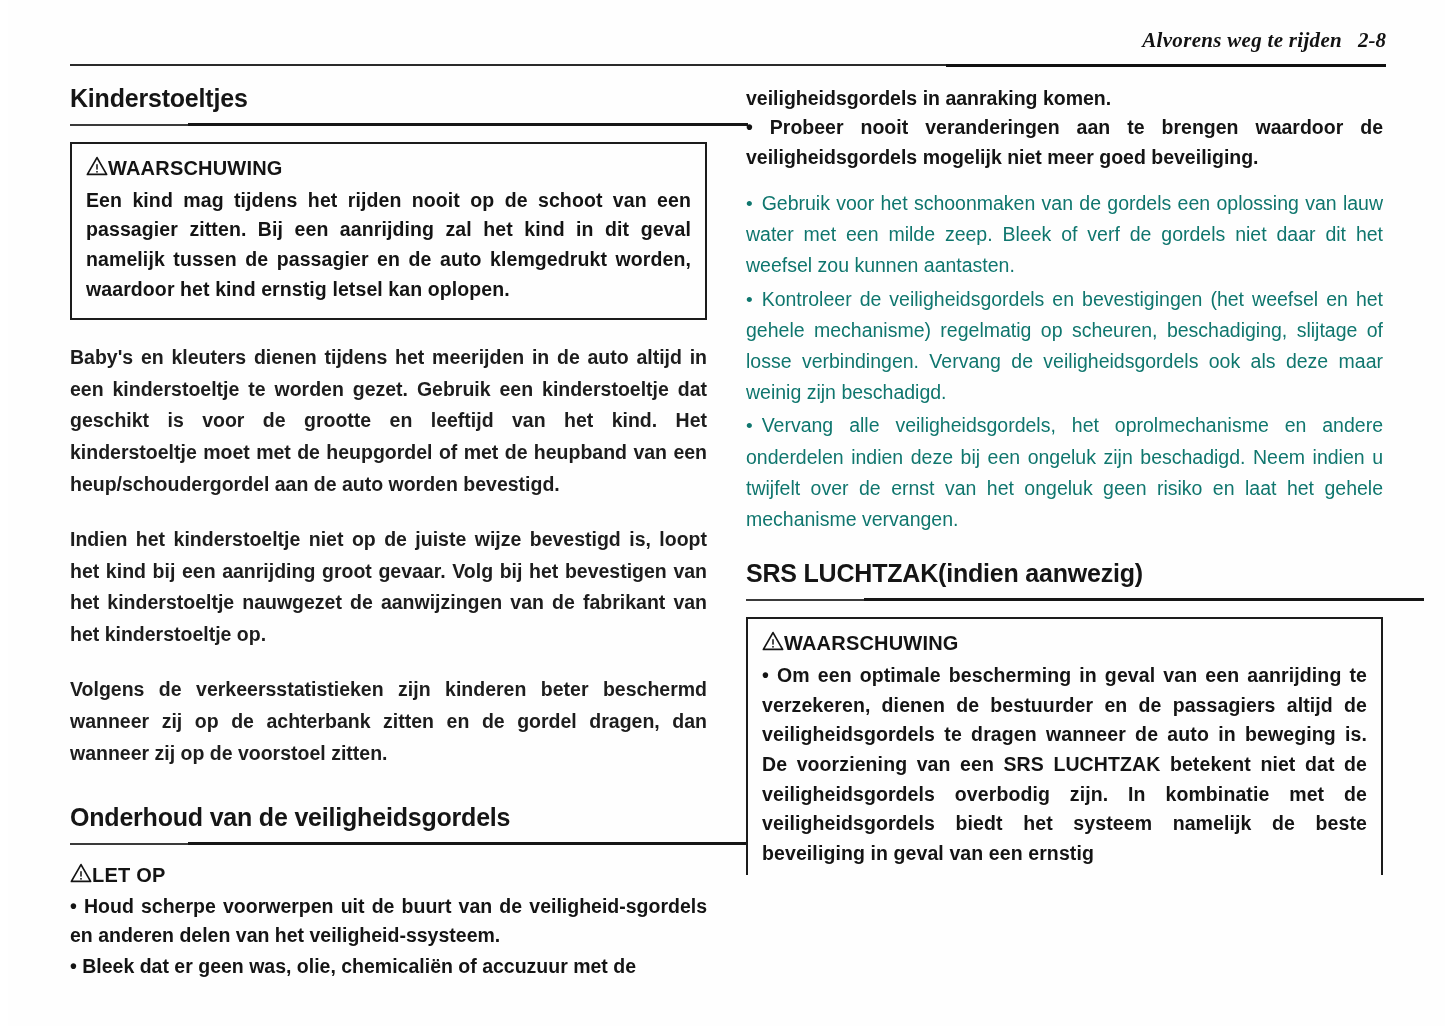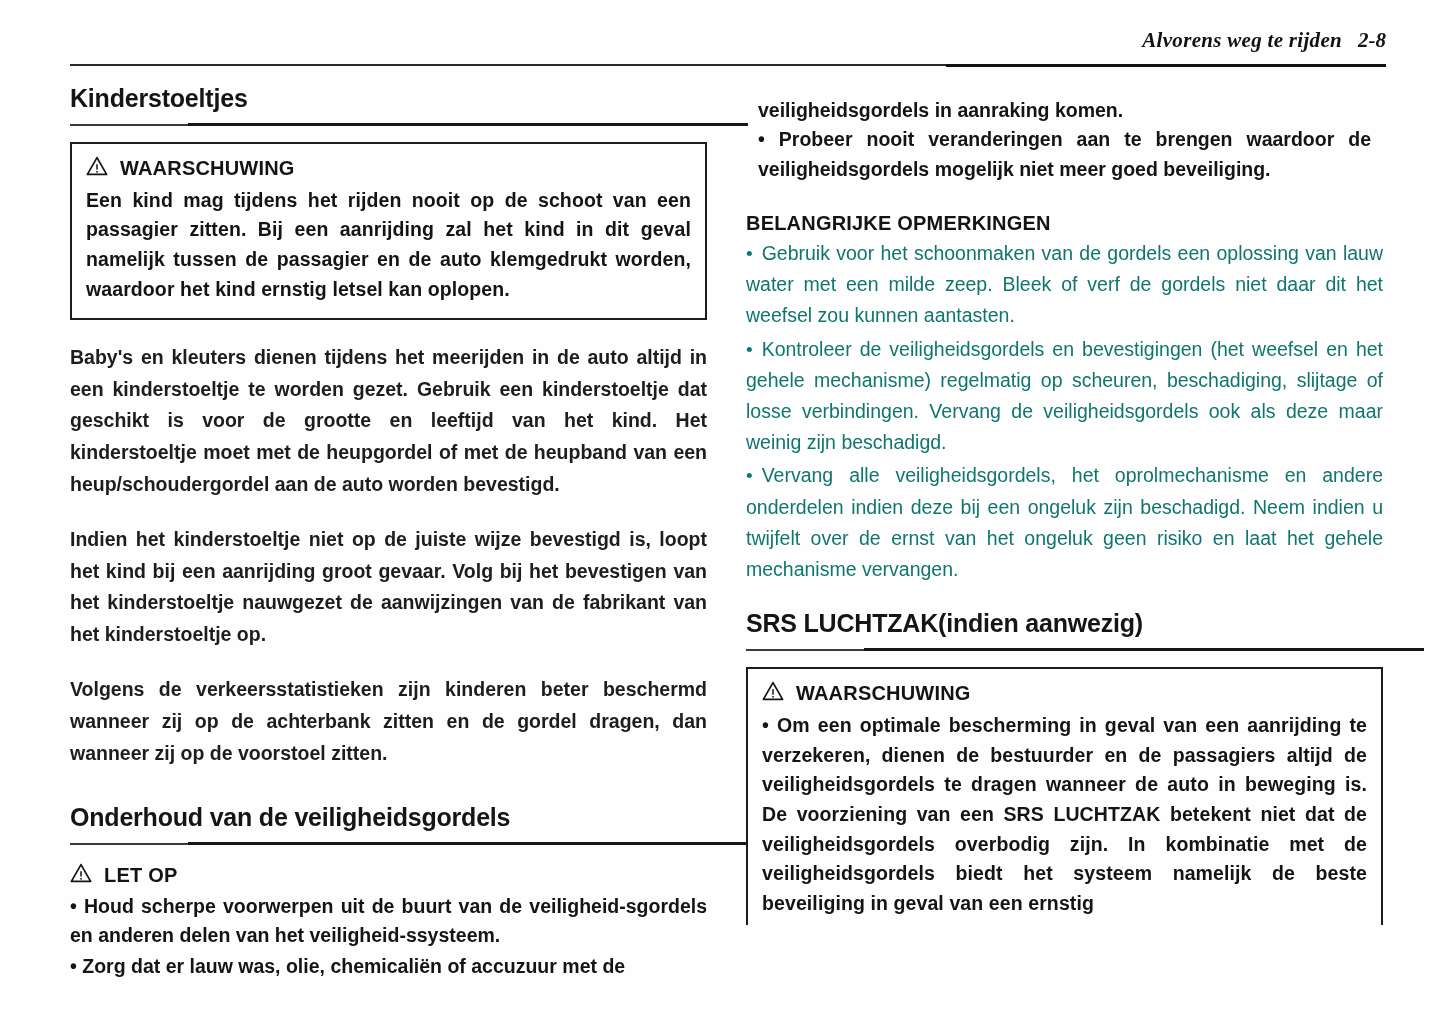--- a/index.html
+++ b/index.html
@@ -106,21 +106,21 @@
     padding: 12px 14px 14px 14px;
     box-sizing: border-box;
   }
   .alertbox.open-bottom {
     border-bottom: none;
     padding-bottom: 6px;
   }
   .alert-title {
     display: flex;
     align-items: center;
-    gap: 12px;
+    gap: 0;
     font-size: 20px;
     font-weight: bold;
     letter-spacing: 0.2px;
     margin-bottom: 5px;
     color: #141414;
   }
   .tri-icon { display: block; }
 
   .alert-body {
     font-size: 19.5px;
@@ -161,21 +161,21 @@
   .block-gap-md { height: 16px; }
   .block-gap-sm { height: 10px; }
 
   
   .bold-run {
     font-size: 19.5px;
     font-weight: bold;
     line-height: 1.5;
     text-align: justify;
     color: #141414;
-    margin: 12px;
+    margin: 0;
   }
   .bold-run p { margin: 0; }
 
   .subhead {
     font-size: 20px;
     font-weight: bold;
     letter-spacing: 0.2px;
     color: #141414;
     margin: 0 0 3px 0;
   }
@@ -242,36 +242,35 @@
           <svg width="22" height="20" viewBox="0 0 22 20" aria-hidden="true">
             <path d="M11 1.6 L20.6 18.4 L1.4 18.4 Z" fill="none" stroke="#141414" stroke-width="1.7" stroke-linejoin="round"></path>
             <rect x="10.25" y="8.2" width="1.5" height="5.4" fill="#141414"></rect>
             <rect x="10.25" y="15" width="1.5" height="1.6" fill="#141414"></rect>
           </svg>
         </span>
         <span>LET OP</span>
       </div>
       <div class="caution-list">
         <p>• Houd scherpe voorwerpen uit de buurt van de veiligheid-sgordels en anderen delen van het veiligheid-ssysteem.</p>
-        <p>• Zorg dat er lauw was, olie, chemicaliën of accuzuur met de</p>
+        <p>• Bleek dat er geen was, olie, chemicaliën of accuzuur met de</p>
       </div>
     </div>
 
   </div>
 
   <div class="col col-right">
 
     <div class="bold-run">
       <p>veiligheidsgordels in aanraking komen.</p>
       <p>• Probeer nooit veranderingen aan te brengen waardoor de veiligheidsgordels mogelijk niet meer goed beveiliging.</p>
     </div>
 
     <div class="block-gap-md"></div>
 
-    <h3 class="subhead">BELANGRIJKE OPMERKINGEN</h3>
 
     <p class="bullet-p">
       <span class="dot">•</span><span>Gebruik voor het schoonmaken van de gordels een oplossing van lauw water met een milde zeep. Bleek of verf de gordels niet daar dit het weefsel zou kunnen aantasten.</span>
     </p>
     <p class="bullet-p">
       <span class="dot">•</span><span>Kontroleer de veiligheidsgordels en bevestigingen (het weefsel en het gehele mechanisme) regelmatig op scheuren, beschadiging, slijtage of losse verbindingen. Vervang de veiligheidsgordels ook als deze maar weinig zijn beschadigd.</span>
     </p>
     <p class="bullet-p">
       <span class="dot">•</span><span>Vervang alle veiligheidsgordels, het oprolmechanisme en andere onderdelen indien deze bij een ongeluk zijn beschadigd. Neem indien u twijfelt over de ernst van het ongeluk geen risiko en laat het gehele mechanisme vervangen.</span>
     </p>

